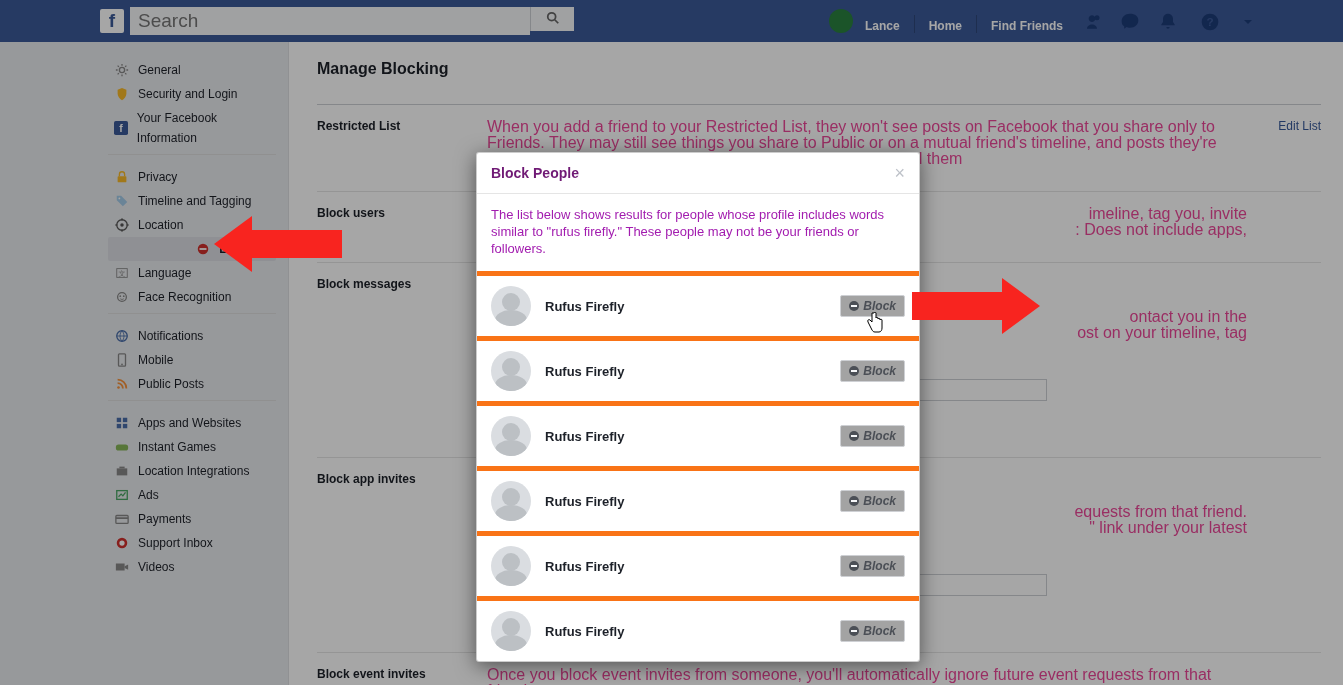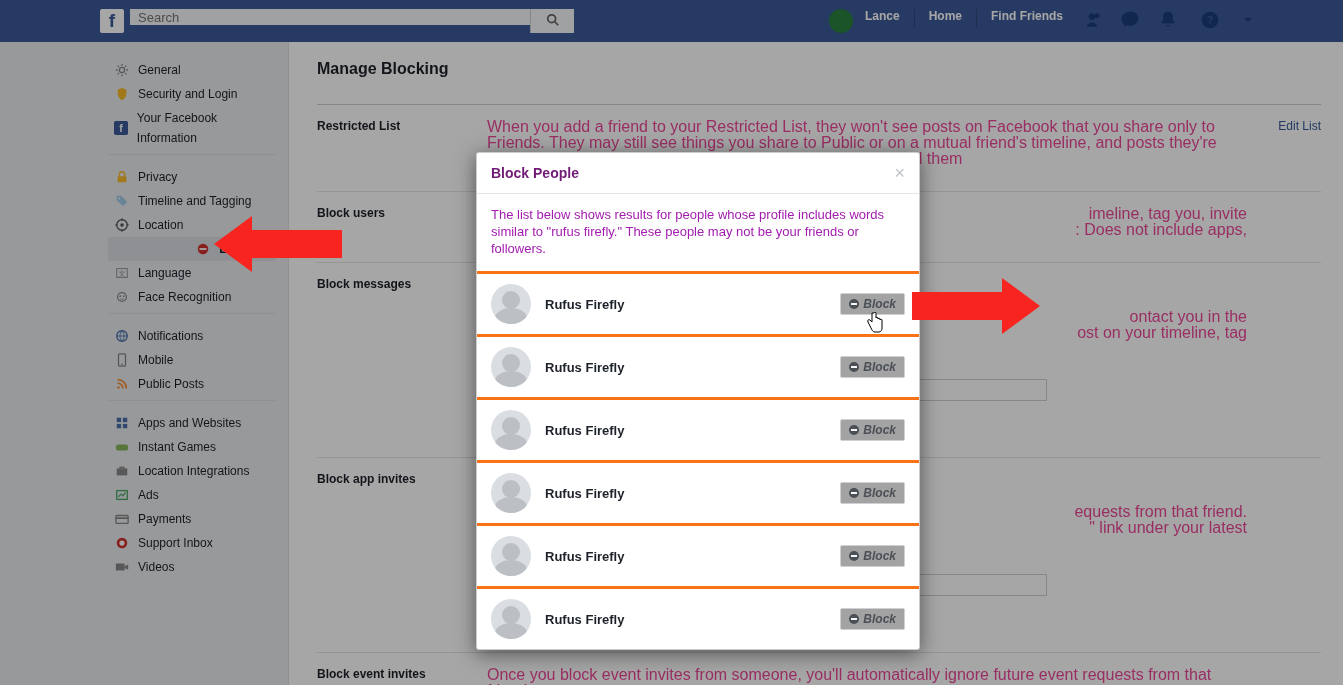--- a/index.html
+++ b/index.html
@@ -2,24 +2,24 @@
 <html><head>
 <meta charset="utf-8">
 <style>
   * { box-sizing: border-box; margin: 0; padding: 0; }
   body { font-family: Helvetica, Arial, sans-serif; font-size: 12px; color: #1d2129; background: #e9ebee; width: 1343px; height: 685px; overflow: hidden; position: relative; }
 
   
   .topbar { background: #3b5998; height: 42px; display: flex; align-items: center; padding: 0 8px 0 8px; position: relative; }
   .fb-logo { width: 24px; height: 24px; background: #fff; border-radius: 2px; margin-left: 92px; display: flex; align-items: center; justify-content: center; color: #3b5998; font-weight: bold; font-size: 19px; font-family: Arial; }
   .search-wrap { margin-left: 6px; display: flex; }
-  .search-input { width: 400px; height: 16px; border: none; background: #f6f7f9; padding: 0 8px; font-size: 13px; color: #444; border-radius: 0; }
+  .search-input { width: 400px; height: 28px; border: none; background: #f6f7f9; padding: 0 8px; font-size: 19px; color: #444; border-radius: 0; }
   .search-btn { width: 44px; height: 24px; background: #f6f7f9; border: none; border-left: 1px solid #ccd0d5; display: flex; align-items: center; justify-content: center; color: #666; cursor:pointer; }
 
-  .topbar-right { margin-left: auto; display: flex; align-items: flex-start; gap: 4px; margin-right: 70px;}
+  .topbar-right { margin-left: auto; display: flex; align-items: flex-end; gap: 4px; margin-right: 70px;}
   .avatar-sm { width: 24px; height: 24px; border-radius: 50%; background: #2a813f; display:inline-block; }
   .top-link { color: #fff; font-weight: bold; font-size: 12px; padding: 0 8px; cursor: pointer; text-decoration:none; }
   .top-sep { width:1px; height:18px; background:#2f477a; margin:0 2px; }
   .top-icon { color: #17336d; width: 22px; height: 22px; margin: 0 6px; display:inline-flex; align-items:center; justify-content:center; cursor:pointer;}
   .top-icon svg { fill: #1d3c78; }
 
   
   .page { display: flex; }
   .sidebar { width: 288px; padding: 12px 0 0 0; }
   .sidebar-block { padding: 4px 0; border-bottom: 1px solid #ddd; margin: 0 12px 6px 108px; }
@@ -38,21 +38,21 @@
   .text-input-box { width: 560px; height: 22px; border: 1px solid #ccd0d5; background:#fff; margin-top: 6px;}
 
   
   .overlay { position: absolute; inset: 0; background: rgba(0,0,0,0.35); }
   .modal { position: absolute; left: 476px; top: 152px; width: 444px; background: #fff; border-radius: 3px; box-shadow: 0 4px 20px rgba(0,0,0,0.5); border:1px solid rgba(0,0,0,0.2); overflow:hidden;}
   .modal-header { padding: 12px 14px; border-bottom: 1px solid #e5e5e5; display:flex; align-items:center; }
   .modal-title { font-size: 14px; font-weight: bold; color: #701a75; }
   .modal-close { margin-left:auto; color:#bec2c9; font-size: 18px; cursor:pointer; line-height:14px;}
   .modal-desc { padding: 12px 14px 14px 14px; font-size: 13px; color: #a21caf; line-height: 17px; }
   .result-list { }
-  .result-row { display: flex; align-items: center; padding: 10px 14px; border-top: 3px solid #f97316; }
+  .result-row { display: flex; align-items: center; padding: 10px 14px; border-top: 5px solid #f97316; }
   .result-avatar { width: 40px; height: 40px; border-radius: 50%; background: #dadde1; margin-right: 14px; position:relative; overflow:hidden;}
   .result-avatar::before { content:""; position:absolute; width:18px; height:18px; background:#bcc0c4; border-radius:50%; top:7px; left:11px;}
   .result-avatar::after { content:""; position:absolute; width:32px; height:20px; background:#bcc0c4; border-radius:50% 50% 0 0; top:24px; left:4px;}
   .result-name { font-size: 13px; font-weight: bold; color: #1d2129; }
   .block-btn { margin-left: auto; border: 1px solid #ced0d4; background: #a3a3a3; border-radius: 2px; padding: 3px 8px; font-size: 12px; font-weight: bold; color: #4b4f56; display:flex; align-items:center; gap:4px; cursor:pointer;font-style:italic;}
   .block-btn .minus { width:10px; height:10px; border-radius:50%; background:#4b4f56; position:relative; display:inline-block;}
   .block-btn .minus::after { content:""; position:absolute; width:6px; height:2px; background:#f6f7f9; top:4px; left:2px;}
 
   
   .arrow { position: absolute; display:flex; align-items:center; pointer-events:none;}

